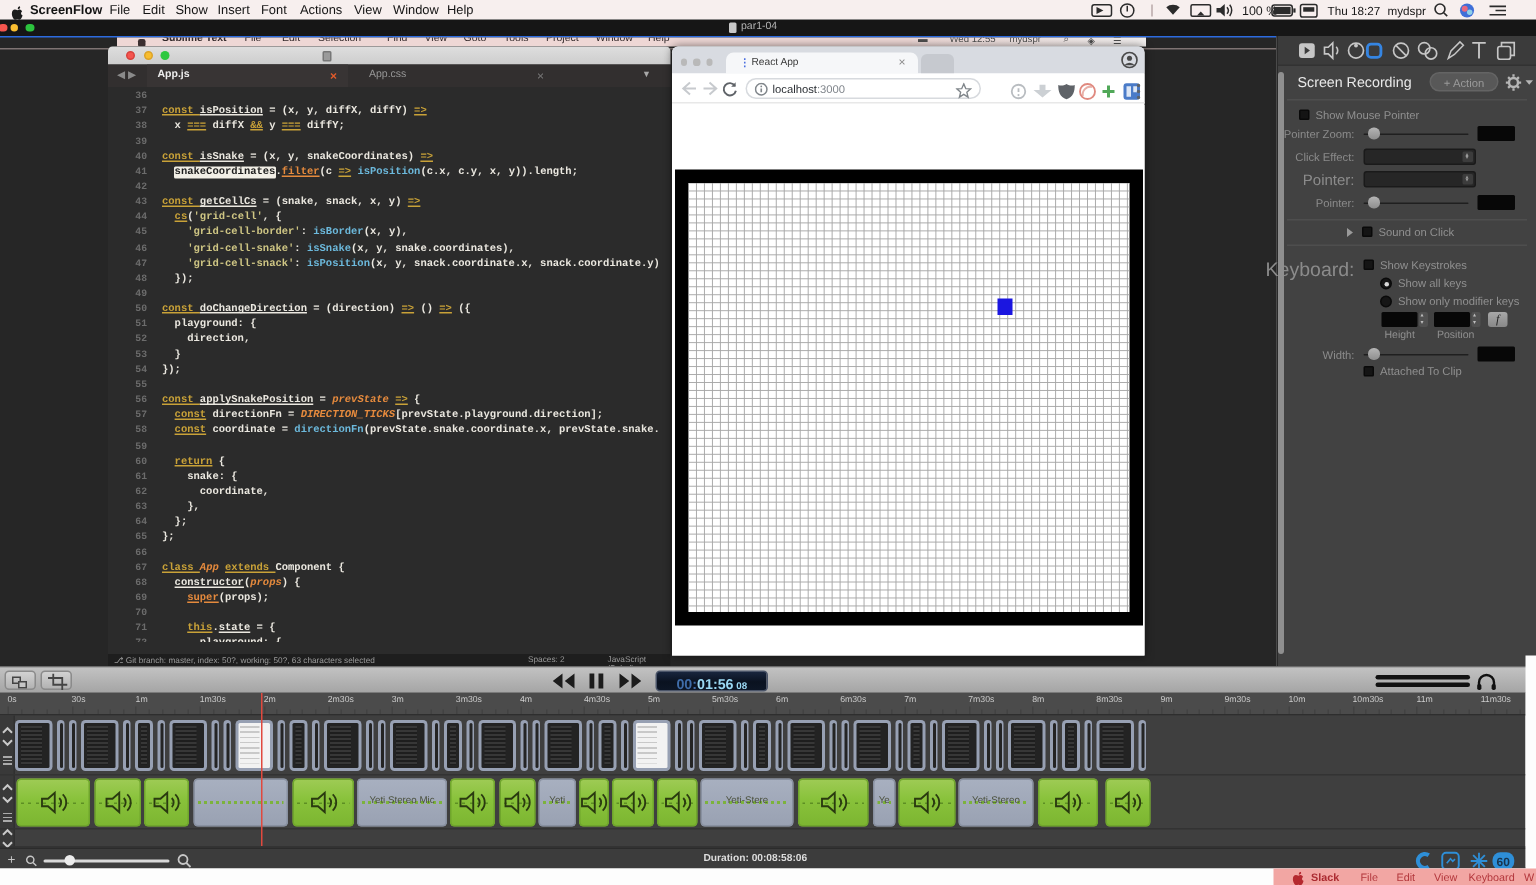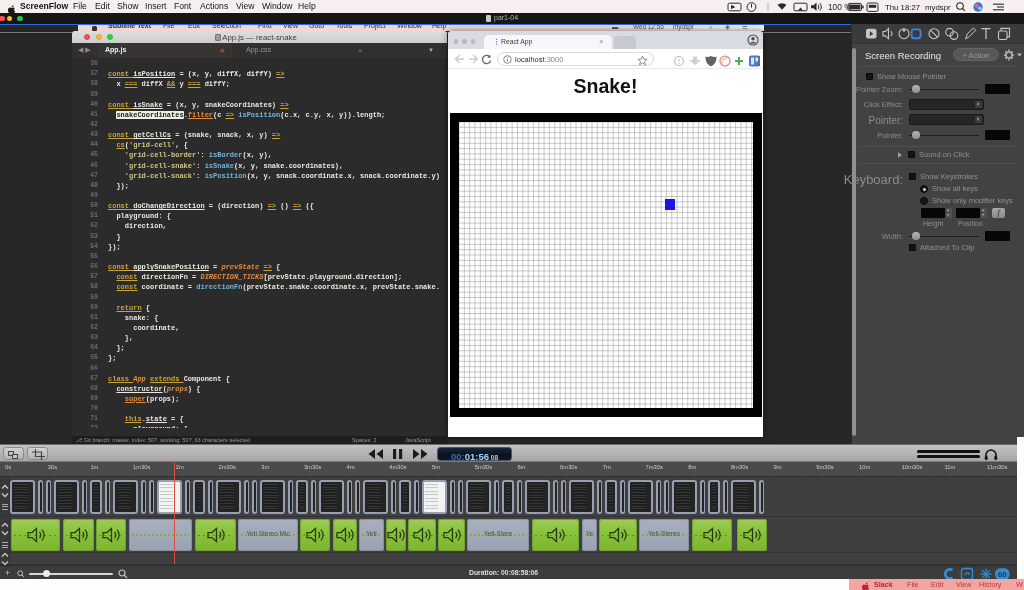--- a/index.html
+++ b/index.html
@@ -110,21 +110,20 @@
       <span style="position:absolute;left:136px;top:-2.6px">☰</span>
     </div>
 
   <div class="abs" style="left:72px;top:7.5px;width:375px;height:413px;background:#2b2b2b;border-radius:3px 3px 0 0">
 
     <div class="abs" style="left:0;top:0;width:375px;height:12px;background:linear-gradient(180deg,#dedede,#cdcdcd);border-radius:3px 3px 0 0">
       <i style="left:12px;top:3px;width:6px;height:6px;border-radius:50%;background:#f5554f;border:.5px solid #d8433e"></i>
       <i style="left:23.5px;top:3px;width:6px;height:6px;border-radius:50%;background:#f8bd2f;border:.5px solid #dba32a"></i>
       <i style="left:35px;top:3px;width:6px;height:6px;border-radius:50%;background:#2ec840"></i>
       <i style="left:143px;top:2.5px;width:5.5px;height:7px;background:#9a9a9a;border:0.5px solid #777;border-radius:1px"></i>
-        <span class="abs" style="left:0;right:0;top:1.5px;text-align:center;font-size:7.8px;color:#3d3d3d">App.js — react-snake</span>
     </div>
 
     <div class="abs" style="left:0;top:12px;width:375px;height:15px;background:#322f2f">
       <span class="abs" style="left:6px;top:3px;font-size:7px;color:#8a8a8a">◀&nbsp;▶</span>
       <div class="abs" style="left:26px;top:0;width:134px;height:15px;background:#383434">
         <span class="abs" style="left:7px;top:3px;font-size:7px;font-weight:bold;color:#efefef">App.js</span>
         <span class="abs" style="left:122px;top:2.5px;font-size:8px;color:#e05a2b;font-weight:bold">×</span>
       </div>
       <div class="abs" style="left:162px;top:0;width:136px;height:15px">
         <span class="abs" style="left:12px;top:3px;font-size:7px;color:#979797">App.css</span>
@@ -236,21 +235,20 @@
           <rect x="83.5" y="4.5" width="2.5" height="4" fill="#dce6f5"></rect>
 <g fill="#5f6368">
             <circle cx="87" cy="4" r="1.1"></circle>
             <circle cx="87" cy="8" r="1.1"></circle>
             <circle cx="87" cy="12" r="1.1"></circle>
           </g>
 </svg>
     </div>
 
     <div class="abs" style="left:0;top:39px;width:315px;height:367px;background:#fff;overflow:hidden">
-      <div class="abs" style="left:0;top:5px;width:315px;text-align:center;font-size:19.5px;font-weight:bold;color:#111">Snake!</div>
       <div class="abs" style="left:2px;top:43px;width:312px;height:304px;background:#000">
         <div class="abs" style="left:9px;top:9px;right:9px;bottom:9px;background:#fff">
           <svg width="294" height="286" viewBox="0 0 294 286" style="position:absolute;left:0;top:0">
               <g stroke="#a6a6a6" stroke-width="0.62">
                 <line x1="0.00" y1="0" x2="0.00" y2="286"></line>
                 <line x1="5.32" y1="0" x2="5.32" y2="286"></line>
                 <line x1="10.64" y1="0" x2="10.64" y2="286"></line>
                 <line x1="15.96" y1="0" x2="15.96" y2="286"></line>
                 <line x1="21.28" y1="0" x2="21.28" y2="286"></line>
                 <line x1="26.60" y1="0" x2="26.60" y2="286"></line>
@@ -1029,16 +1027,16 @@
 
 <div class="abs" style="left:0;top:578.5px;width:1024px;height:11.5px;background:#fdfdfd"></div>
 <div class="abs" style="left:849px;top:578.5px;width:208px;height:11.5px;background:#f2a6a3">
   <div class="abs" style="left:12px;top:0.5px"><svg width="9" height="11" viewBox="0 0 9 11">
         <path d="M6.4 1.4 C6.5 0.7 6.2 0.2 6.2 0.2 C6.2 0.2 5.5 0.3 5.1 0.9 C4.8 1.4 4.9 2.1 4.9 2.1 C4.9 2.1 5.8 2.2 6.4 1.4 Z M6.3 2.4 C5.5 2.4 5.1 2.8 4.6 2.8 C4.1 2.8 3.5 2.4 2.9 2.4 C1.9 2.5 0.9 3.3 0.9 5.1 C0.9 7 2.3 9.2 3.2 9.2 C3.7 9.2 4 8.9 4.6 8.9 C5.2 8.9 5.4 9.2 6 9.2 C6.9 9.2 8 7.2 8 6.2 C6.9 5.8 6.6 4.3 7.7 3.6 C7.3 2.9 6.6 2.4 6.3 2.4 Z" fill="#b5292f"></path>
       </svg></div>
   <span class="abs" style="left:25px;top:1px;font-size:7.2px;font-weight:bold;color:#ab2b31">Slack</span>
   <span class="abs" style="left:58px;top:1px;font-size:7.2px;color:#b3373c">File</span>
   <span class="abs" style="left:82px;top:1px;font-size:7.2px;color:#b3373c">Edit</span>
   <span class="abs" style="left:107px;top:1px;font-size:7.2px;color:#b3373c">View</span>
-  <span class="abs" style="left:130px;top:1px;font-size:7.2px;color:#b3373c">History</span>
+  <span class="abs" style="left:130px;top:1px;font-size:7.2px;color:#b3373c">Keyboard</span>
   <span class="abs" style="left:167px;top:1px;font-size:7.2px;color:#b3373c">W</span>
 </div>
 <div class="abs" style="left:1017px;top:437px;width:7px;height:141px;background:#fdfdfd"></div>
 
 </body></html>

